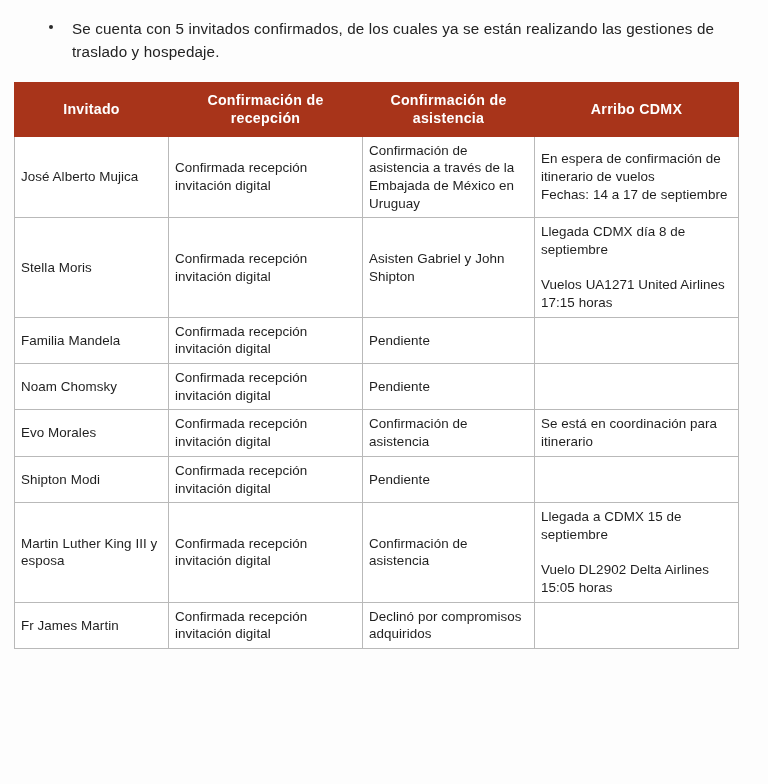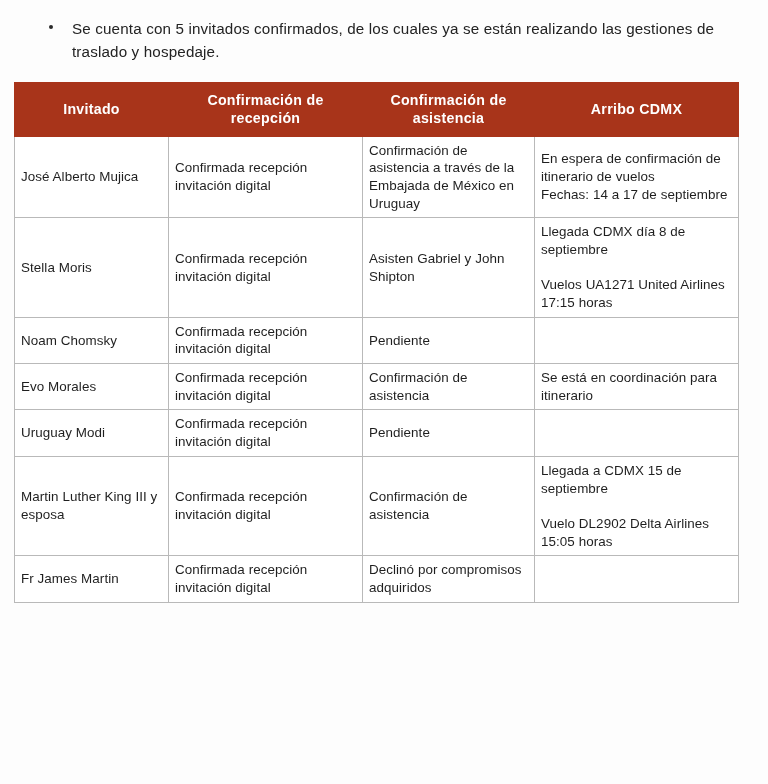--- a/index.html
+++ b/index.html
@@ -135,33 +135,39 @@
           </tr>
           <tr class="r-tall">
             <td class="col-name">Stella Moris</td>
             <td>Confirmada recepción invitación digital</td>
             <td>Asisten Gabriel y John Shipton</td>
             <td>Llegada CDMX día 8 de septiembre
 
 Vuelos UA1271 United Airlines 17:15 horas</td>
           </tr>
           <tr>
+            <td class="col-name">Familia Mandela</td>
+            <td>Confirmada recepción invitación digital</td>
+            <td>Pendiente</td>
+            <td class="empty"></td>
+          </tr>
+          <tr>
             <td class="col-name">Noam Chomsky</td>
             <td>Confirmada recepción invitación digital</td>
             <td>Pendiente</td>
             <td class="empty"></td>
           </tr>
           <tr>
             <td class="col-name">Evo Morales</td>
             <td>Confirmada recepción invitación digital</td>
             <td>Confirmación de asistencia</td>
             <td>Se está en coordinación para itinerario</td>
           </tr>
           <tr>
-            <td class="col-name">Uruguay Modi</td>
+            <td class="col-name">Shipton Modi</td>
             <td>Confirmada recepción invitación digital</td>
             <td>Pendiente</td>
             <td class="empty"></td>
           </tr>
           <tr class="r-tall">
             <td class="col-name">Martin Luther King III y esposa</td>
             <td>Confirmada recepción invitación digital</td>
             <td>Confirmación de asistencia</td>
             <td>Llegada a CDMX 15 de septiembre
 

